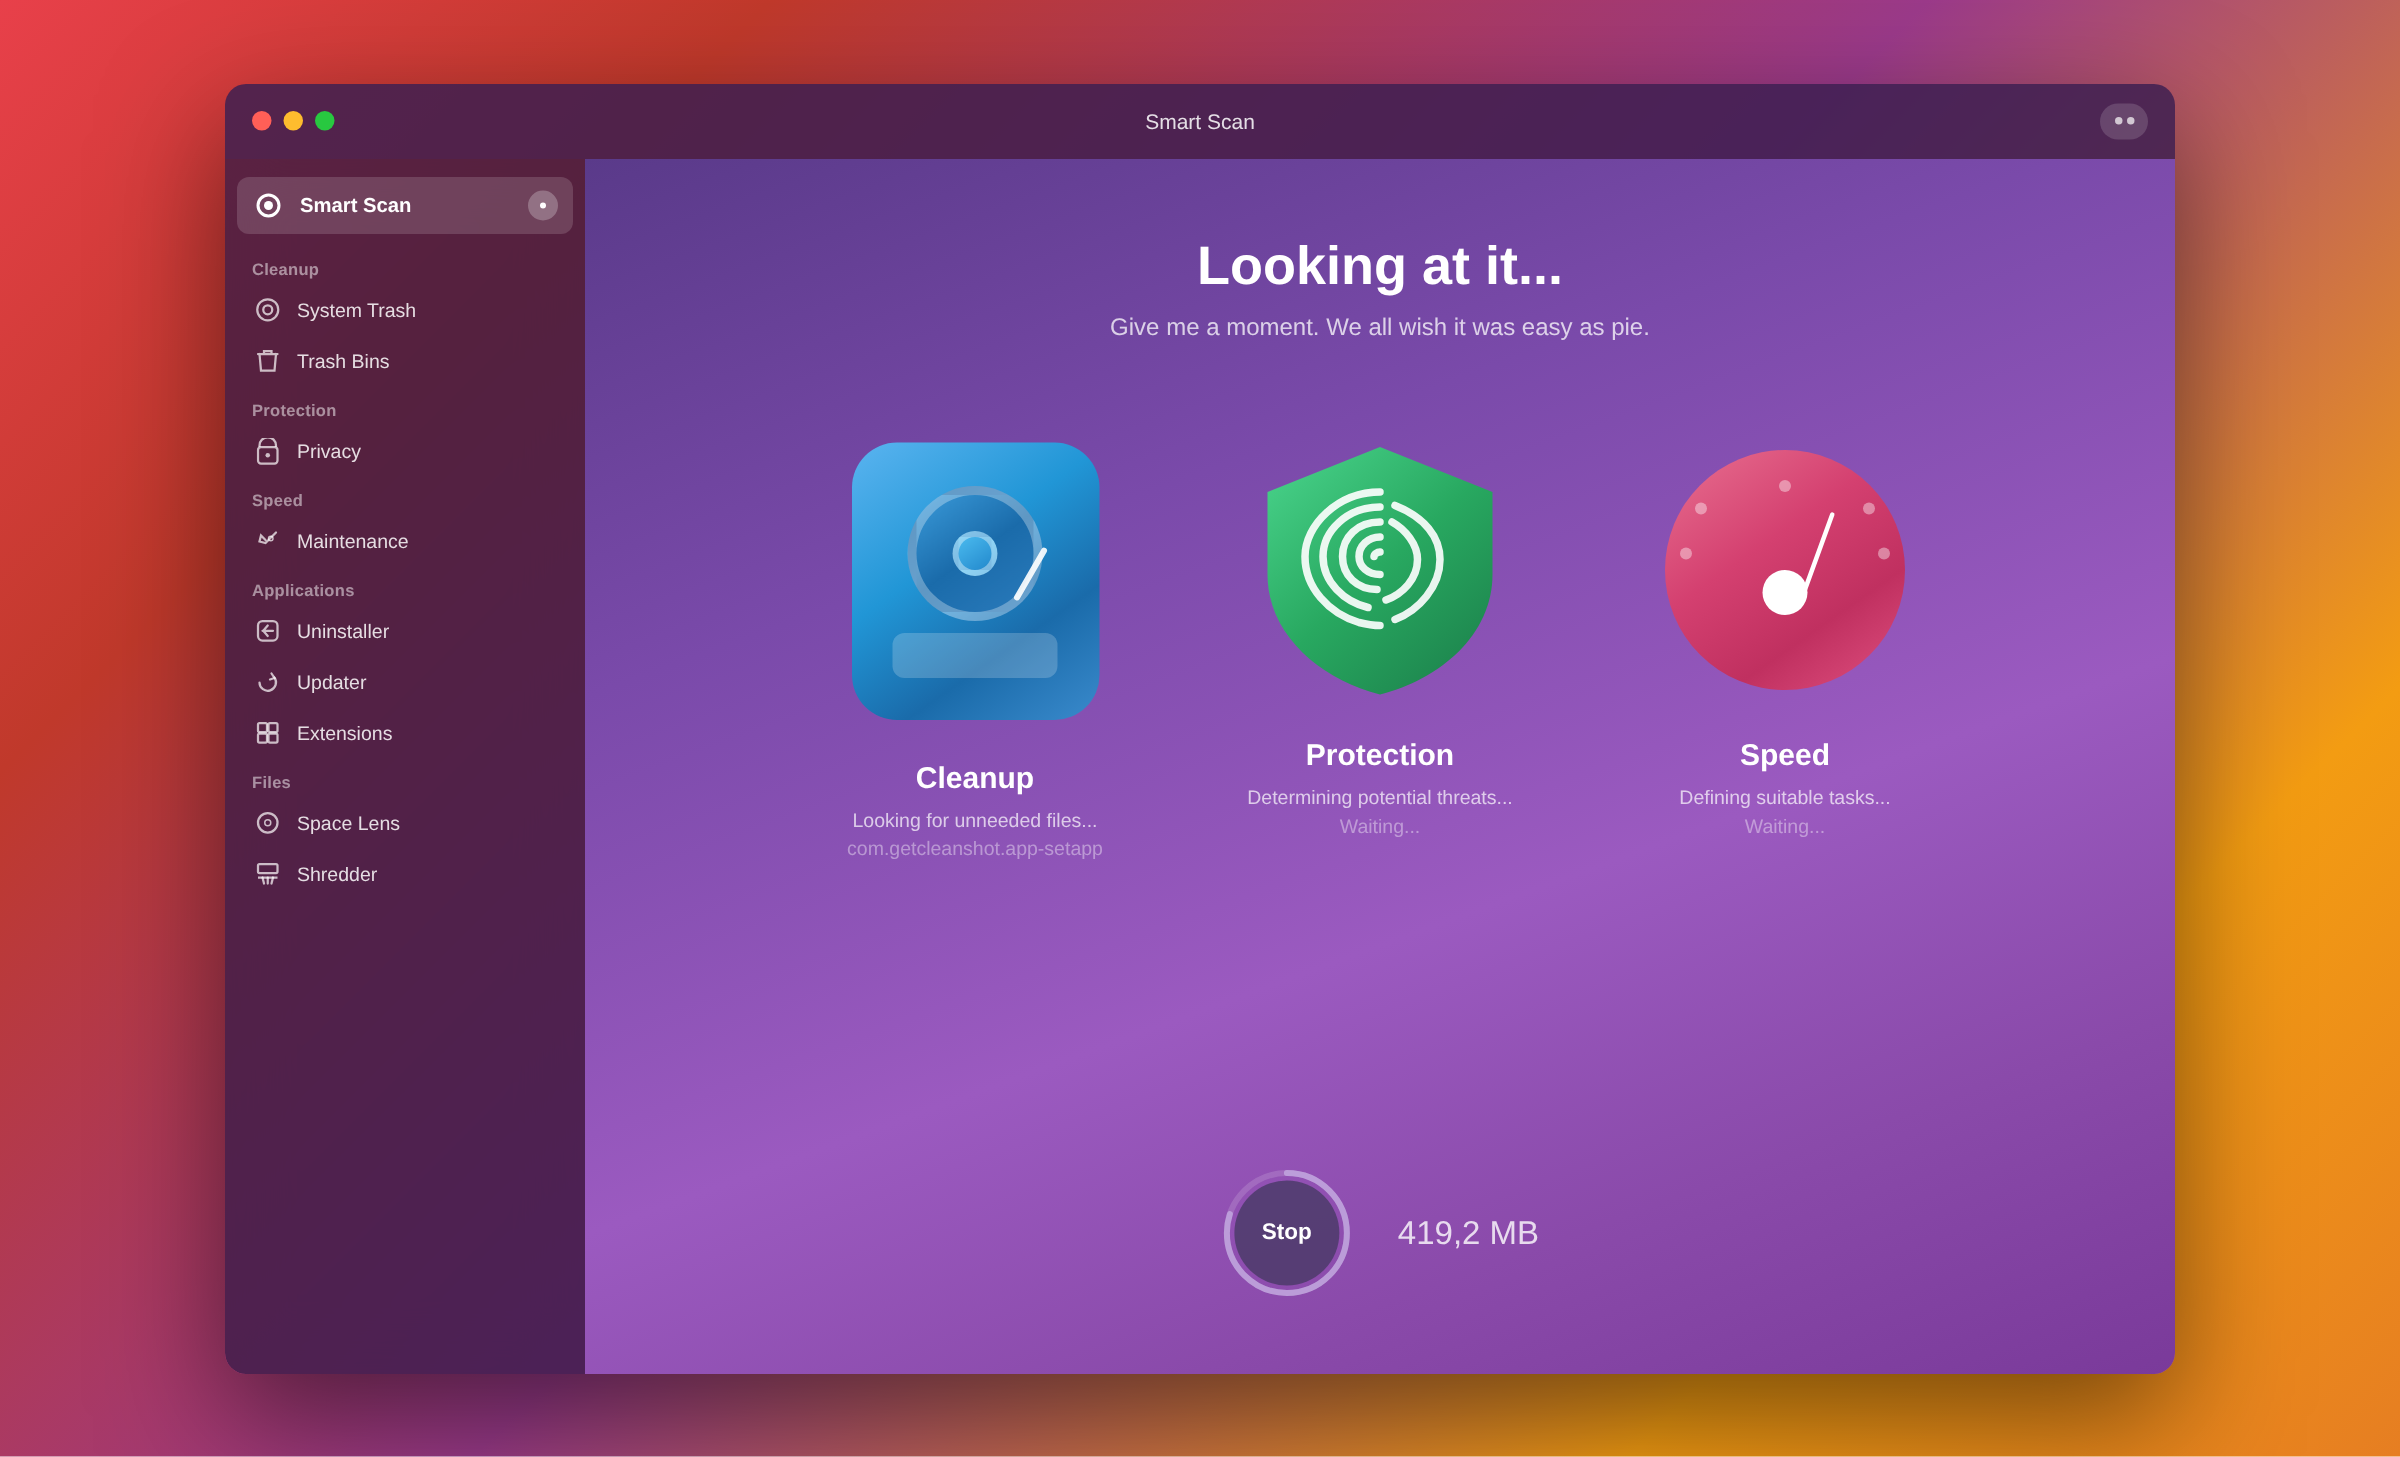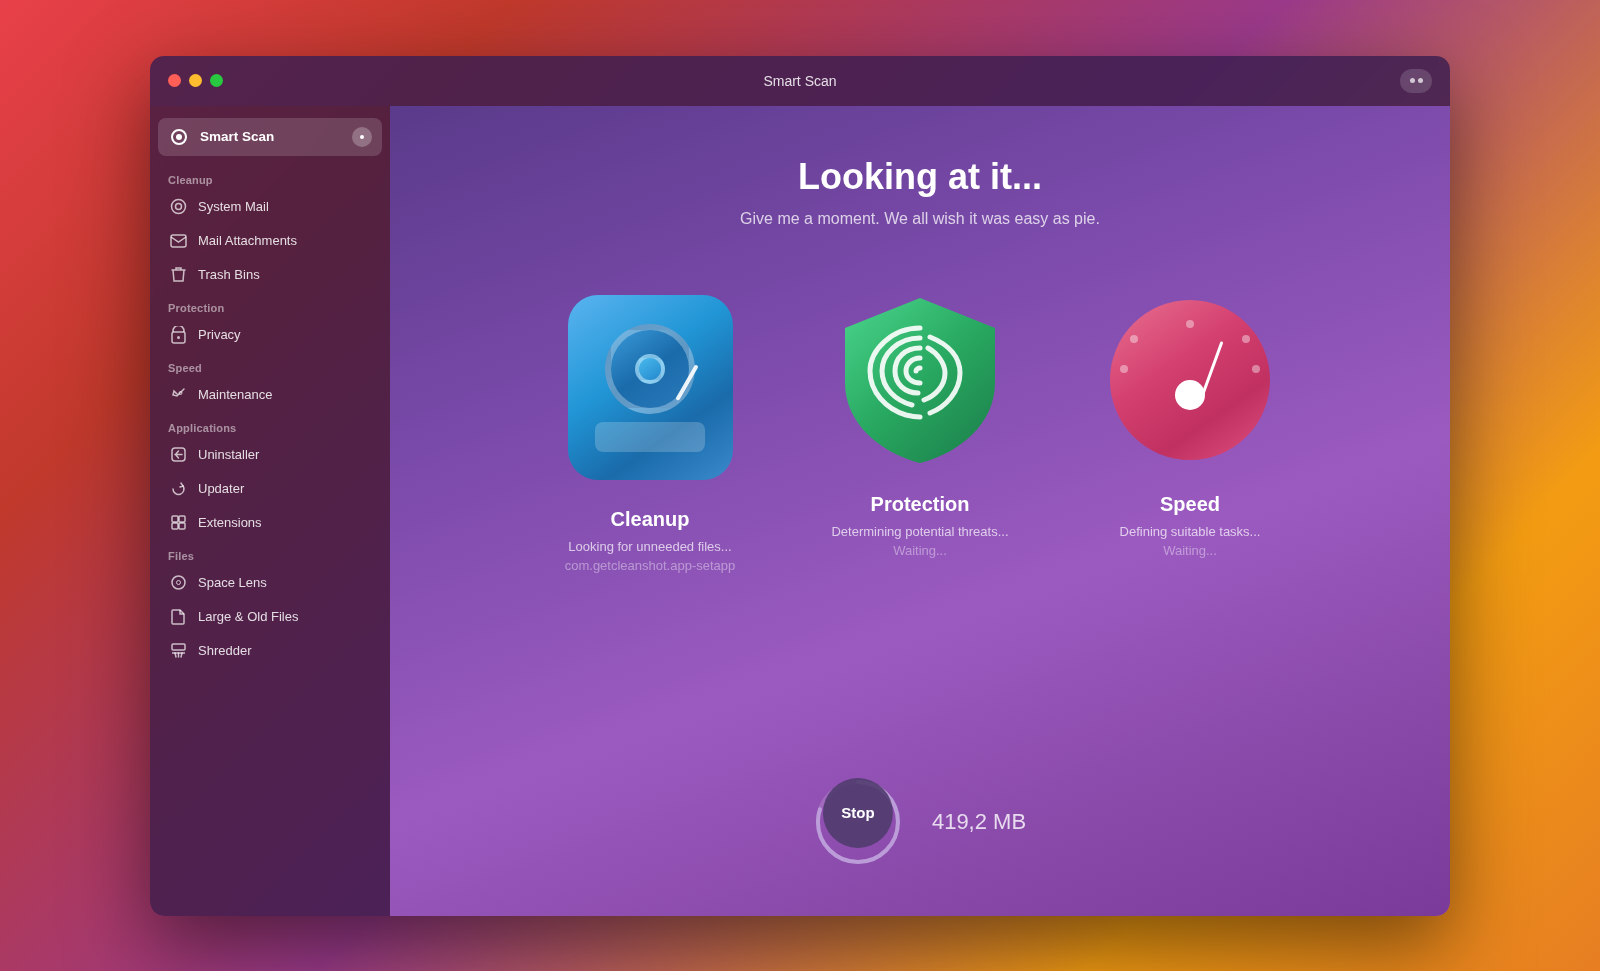--- a/index.html
+++ b/index.html
@@ -347,20 +347,21 @@
       position: absolute;
       bottom: 50px;
       left: 50%;
       transform: translateX(-50%);
     }
     .stop-button-wrap {
       position: relative;
       width: 88px;
       height: 88px;
       display: flex;
+      align-items: center;
       justify-content: center;
     }
     .stop-ring-progress {
       position: absolute;
       width: 88px;
       height: 88px;
     }
     .stop-button {
       width: 70px;
       height: 70px;
@@ -422,30 +423,21 @@
       </div>
 
       <div class="sidebar-section-label">Cleanup</div>
       <div class="sidebar-item">
         <div class="s-icon">
           <svg width="17" height="17" viewBox="0 0 17 17" fill="none">
             <circle cx="8.5" cy="8.5" r="7" stroke="rgba(255,255,255,0.7)" stroke-width="1.5" fill="none"></circle>
             <circle cx="8.5" cy="8.5" r="3" stroke="rgba(255,255,255,0.7)" stroke-width="1.5" fill="none"></circle>
           </svg>
         </div>
-        <span class="s-label">System Mail</span>
-      </div>
-      <div class="sidebar-item">
-        <div class="s-icon">
-          <svg width="17" height="14" viewBox="0 0 17 14" fill="none">
-            <rect x="1" y="1" width="15" height="12" rx="2" stroke="rgba(255,255,255,0.7)" stroke-width="1.5" fill="none"></rect>
-            <path d="M1 3l7.5 5L16 3" stroke="rgba(255,255,255,0.7)" stroke-width="1.5" fill="none"></path>
-          </svg>
-        </div>
-        <span class="s-label">Mail Attachments</span>
+        <span class="s-label">System Trash</span>
       </div>
       <div class="sidebar-item">
         <div class="s-icon">
           <svg width="15" height="17" viewBox="0 0 15 17" fill="none">
             <path d="M1 4h13M5 4V2h5v2M2 4l1 11h9l1-11" stroke="rgba(255,255,255,0.7)" stroke-width="1.5" fill="none" stroke-linecap="round"></path>
           </svg>
         </div>
         <span class="s-label">Trash Bins</span>
       </div>
 
@@ -505,29 +497,20 @@
 
       <div class="sidebar-section-label">Files</div>
       <div class="sidebar-item">
         <div class="s-icon">
           <svg width="17" height="17" viewBox="0 0 17 17" fill="none">
             <circle cx="8.5" cy="8.5" r="6.5" stroke="rgba(255,255,255,0.7)" stroke-width="1.5" fill="none"></circle>
             <circle cx="8.5" cy="8.5" r="2" stroke="rgba(255,255,255,0.7)" stroke-width="1" fill="none"></circle>
           </svg>
         </div>
         <span class="s-label">Space Lens</span>
-      </div>
-      <div class="sidebar-item">
-        <div class="s-icon">
-          <svg width="15" height="17" viewBox="0 0 15 17" fill="none">
-            <path d="M2 2h7l4 4v9a1 1 0 01-1 1H2a1 1 0 01-1-1V3a1 1 0 011-1z" stroke="rgba(255,255,255,0.7)" stroke-width="1.5" fill="none"></path>
-            <path d="M9 2v4h4" stroke="rgba(255,255,255,0.7)" stroke-width="1.5" fill="none"></path>
-          </svg>
-        </div>
-        <span class="s-label">Large &amp; Old Files</span>
       </div>
       <div class="sidebar-item">
         <div class="s-icon">
           <svg width="17" height="17" viewBox="0 0 17 17" fill="none">
             <rect x="2" y="2" width="13" height="6" rx="1" stroke="rgba(255,255,255,0.7)" stroke-width="1.5" fill="none"></rect>
             <path d="M5 11l1 4M8.5 11v4M12 11l-1 4" stroke="rgba(255,255,255,0.7)" stroke-width="1.5" stroke-linecap="round"></path>
             <line x1="2" y1="11" x2="15" y2="11" stroke="rgba(255,255,255,0.7)" stroke-width="1.5"></line>
           </svg>
         </div>
         <span class="s-label">Shredder</span>

